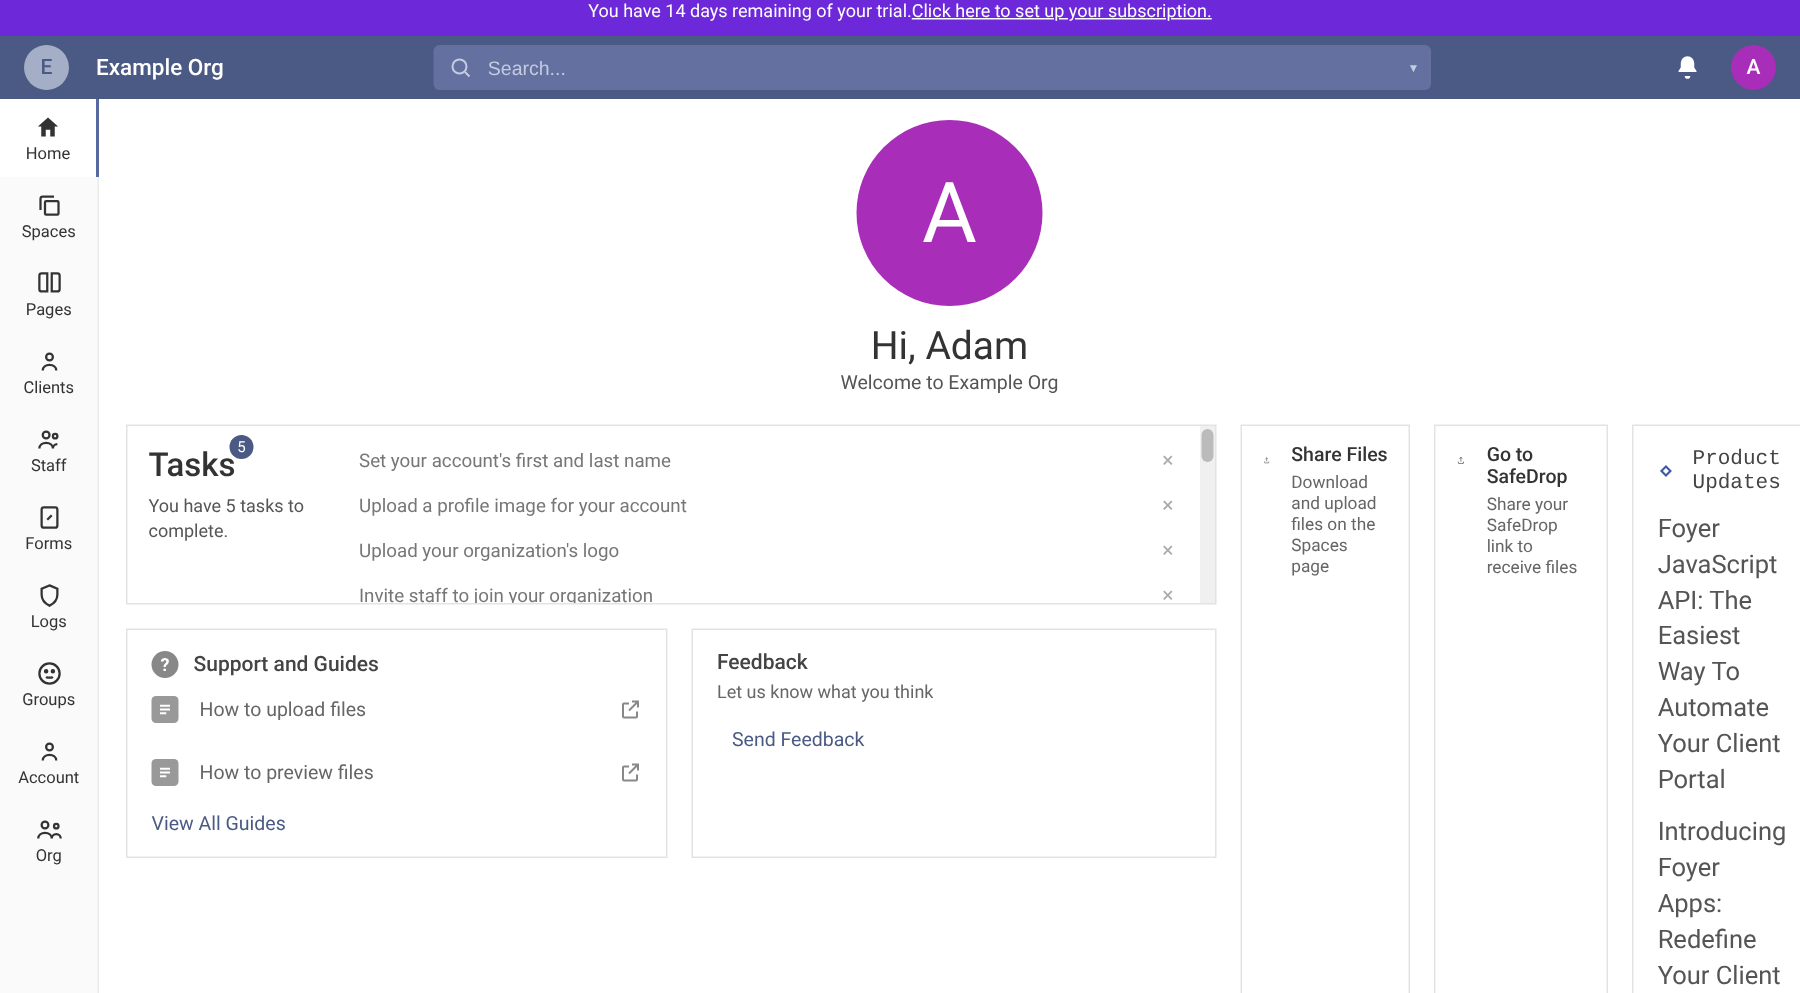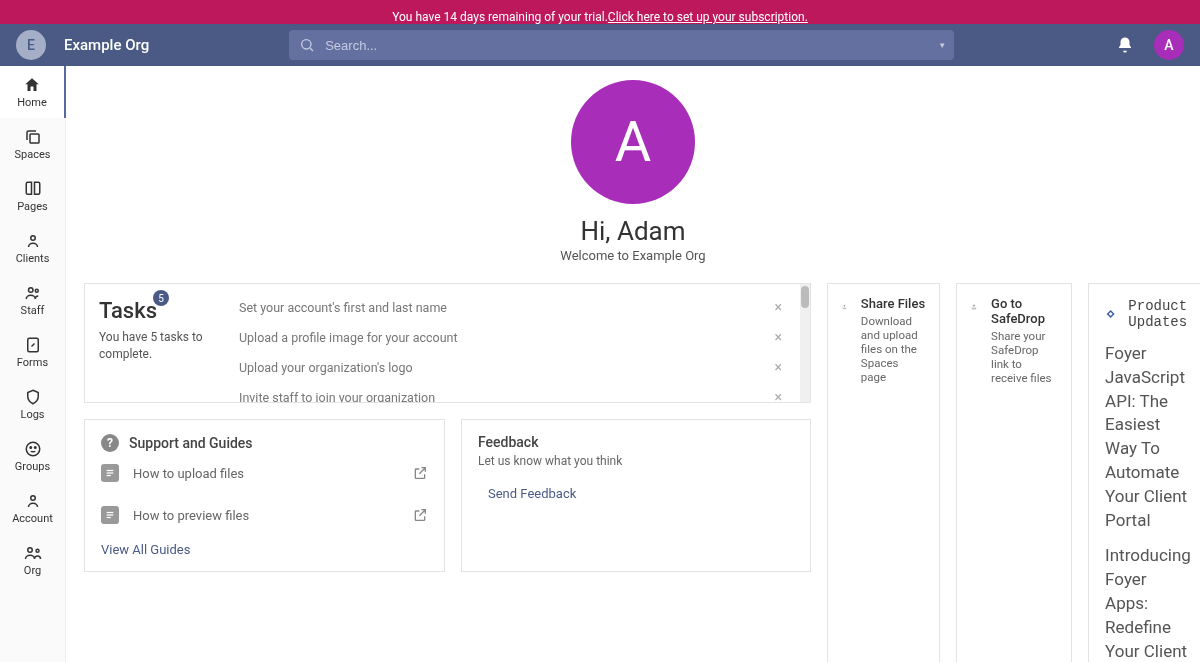--- a/index.html
+++ b/index.html
@@ -1,17 +1,17 @@
 <!DOCTYPE html>
 <html><head>
 <meta charset="utf-8">
 <style>
 * { box-sizing: border-box; margin: 0; padding: 0; }
 body { font-family: -apple-system, BlinkMacSystemFont, "Segoe UI", Roboto, sans-serif; width: 1200px; height: 662px; overflow: hidden; background: #fff; color: #333; }
-.trial-bar { background: #be185d; color: #fff; height: 24px; display: flex; align-items: flex-end; justify-content: center; font-size: 12px; }
+.trial-bar { background: #6d28d9; color: #fff; height: 24px; display: flex; align-items: flex-start; justify-content: center; font-size: 12px; }
 .trial-bar a { color: #fff; text-decoration: underline; cursor: pointer; }
 .header { background: #4a5a84; height: 42px; display: flex; align-items: center; padding: 0 16px; }
 .org-avatar { width: 30px; height: 30px; border-radius: 50%; background: #a5aec7; color: #4a5a84; display: flex; align-items: center; justify-content: center; font-weight: 500; font-size: 14px; }
 .org-name { color: #fff; font-size: 15px; font-weight: 500; margin-left: 18px; }
 .search-wrap { margin-left: 140px; flex: 0 0 665px; background: #6370a0; border-radius: 4px; height: 30px; display: flex; align-items: center; padding: 0 10px; position: relative; }
 .search-wrap svg { width: 16px; height: 16px; color: #c5cbe0; }
 .search-wrap input { background: transparent; border: none; color: #bef264; margin-left: 10px; font-size: 13px; outline: none; flex: 1; }
 .search-wrap input::placeholder { color: #c5cbe0; }
 .search-wrap .chev { position: absolute; right: 8px; color: #c5cbe0; font-size: 8px; }
 .header-spacer { flex: 1; }

